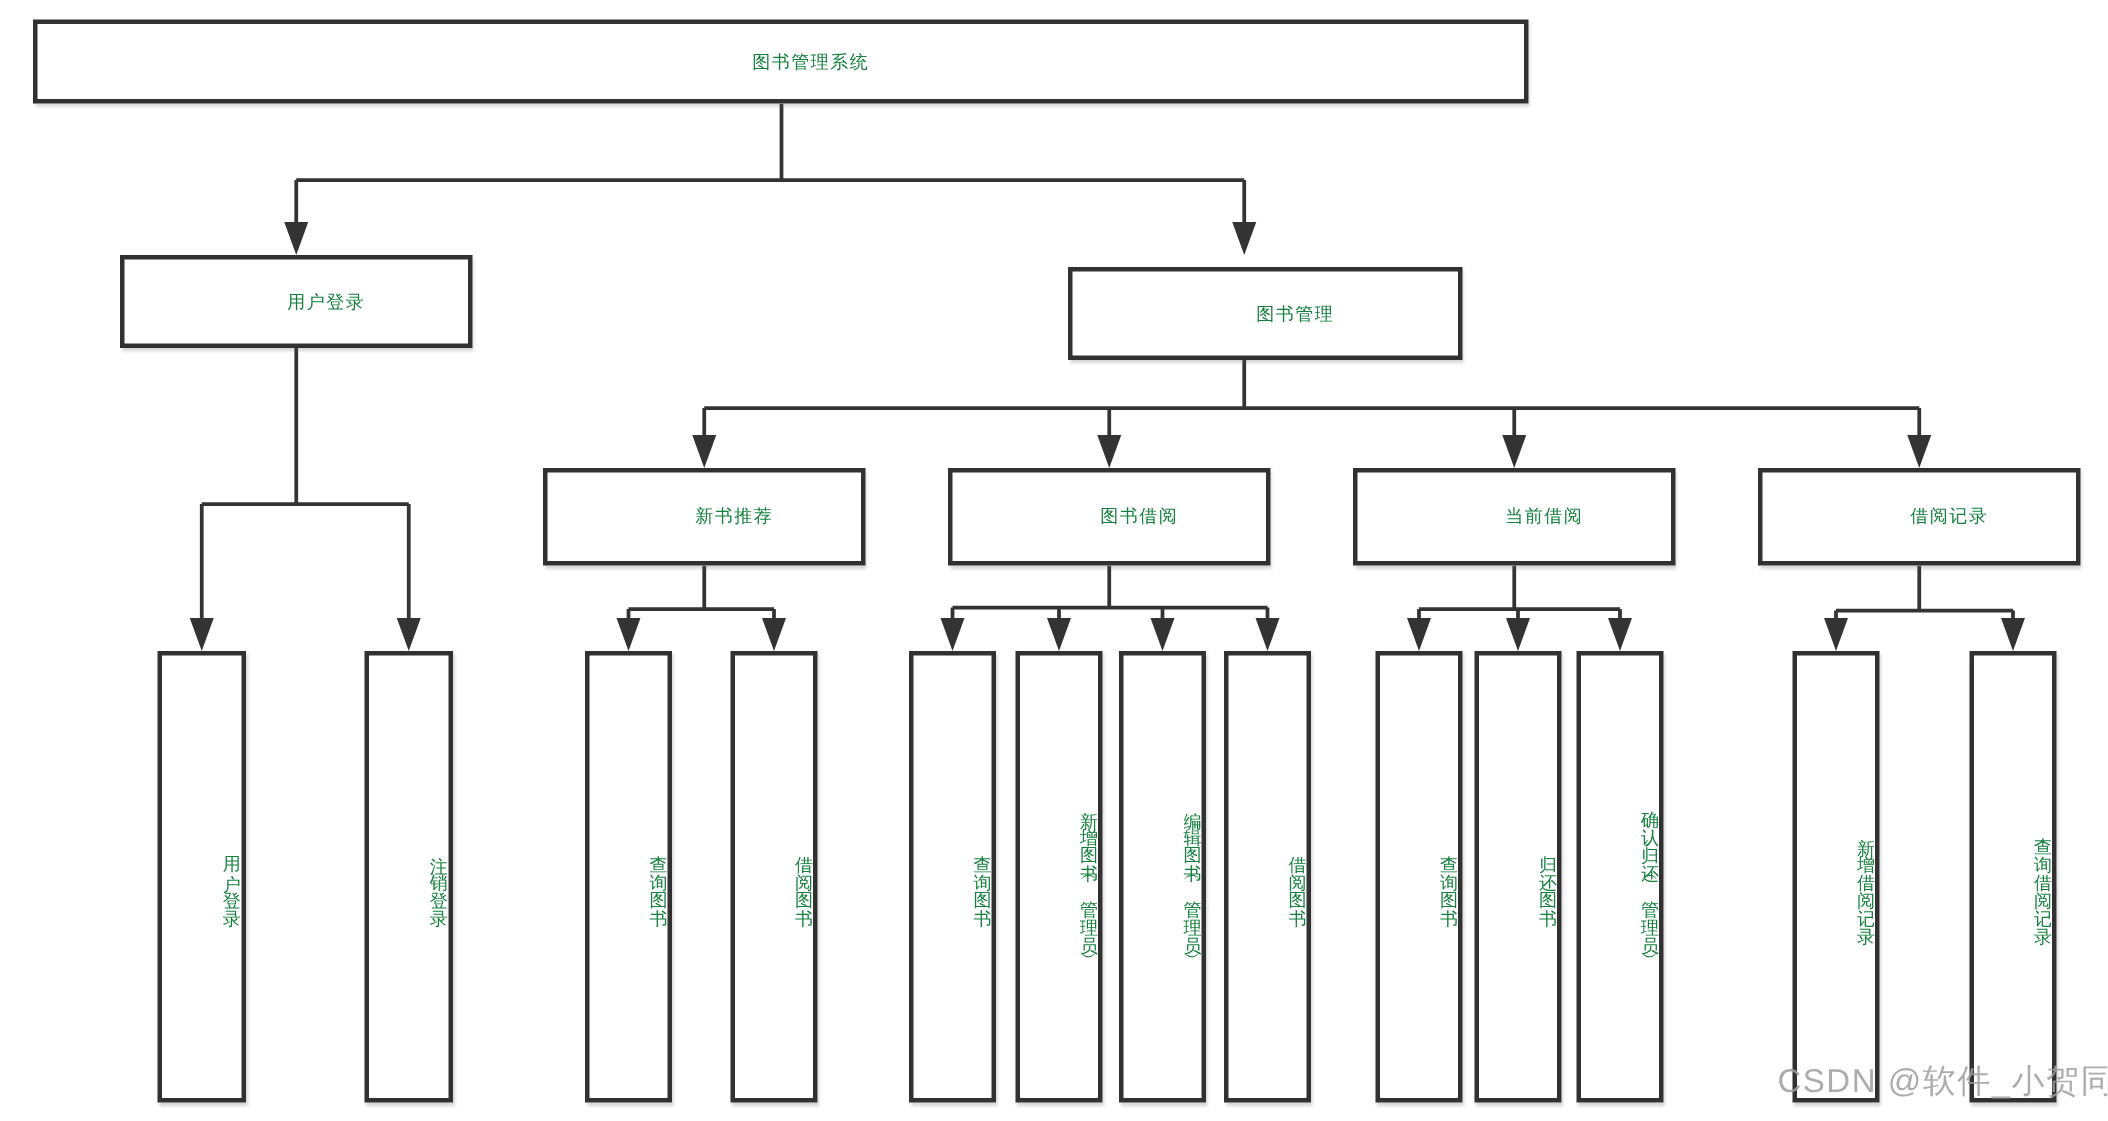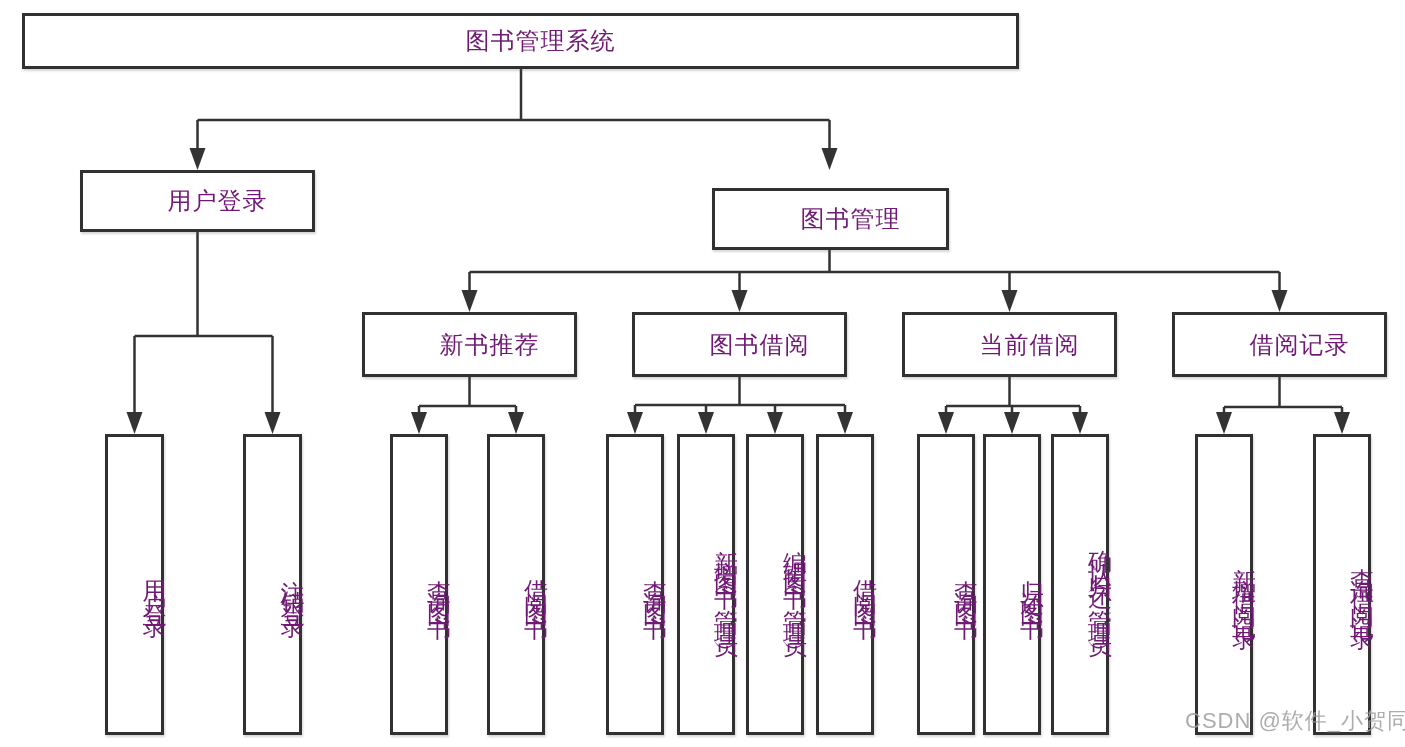--- a/index.html
+++ b/index.html
@@ -28,22 +28,22 @@
     box-sizing: border-box;
     background: #ffffff;
     border: 3px solid #313131;
     display: flex;
     align-items: center;
     justify-content: center;
     z-index: 2;
     box-shadow: 1px 2px 2px rgba(90,90,90,0.25);
   }
   .node .lbl {
-    color: #701a75;
-    font-size: 24px;
+    color: #15803d;
+    font-size: 12px;
     letter-spacing: 1px;
     white-space: nowrap;
     margin-left: 40px;
   }
   .node .lbl.v {
     writing-mode: vertical-rl;
     text-orientation: mixed;
     letter-spacing: 12px;
     line-height: 1;
     white-space: normal;
@@ -110,21 +110,21 @@
     <polygon class="arrow" points="1334,412 1350,412 1342,434"></polygon>
   </svg>
 
   <div class="node" style="left:22px;top:13px;width:997px;height:56px">
     <span class="lbl">图书管理系统</span>
   </div>
 
   <div class="node" style="left:80px;top:170px;width:235px;height:62px">
     <span class="lbl">用户登录</span>
   </div>
-  <div class="node" style="left:712px;top:188px;width:237px;height:62px">
+  <div class="node" style="left:712px;top:178px;width:263px;height:62px">
     <span class="lbl">图书管理</span>
   </div>
 
   <div class="node" style="left:362px;top:312px;width:215px;height:65px">
     <span class="lbl">新书推荐</span>
   </div>
   <div class="node" style="left:632px;top:312px;width:215px;height:65px">
     <span class="lbl">图书借阅</span>
   </div>
   <div class="node" style="left:1172px;top:312px;width:215px;height:65px">

